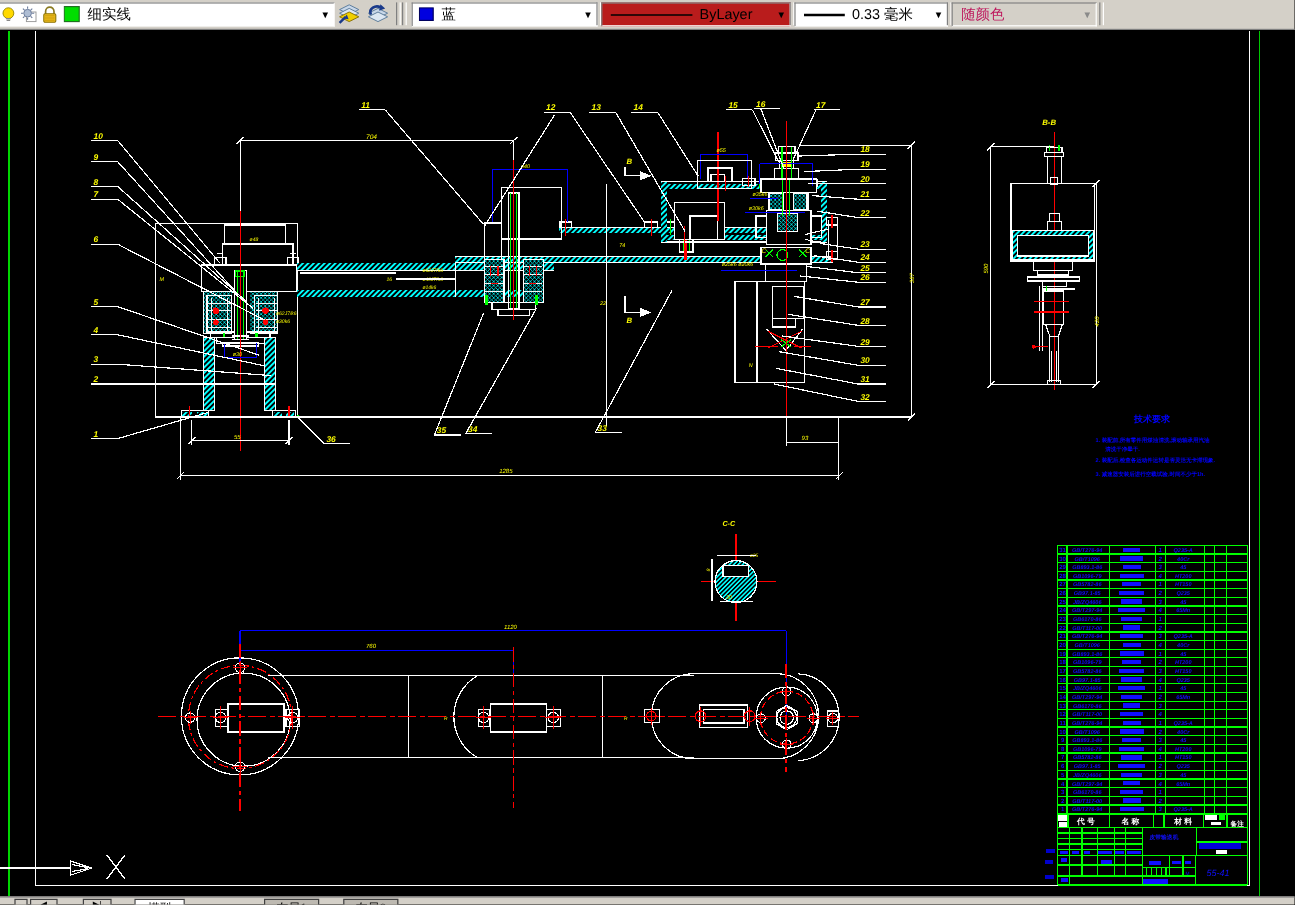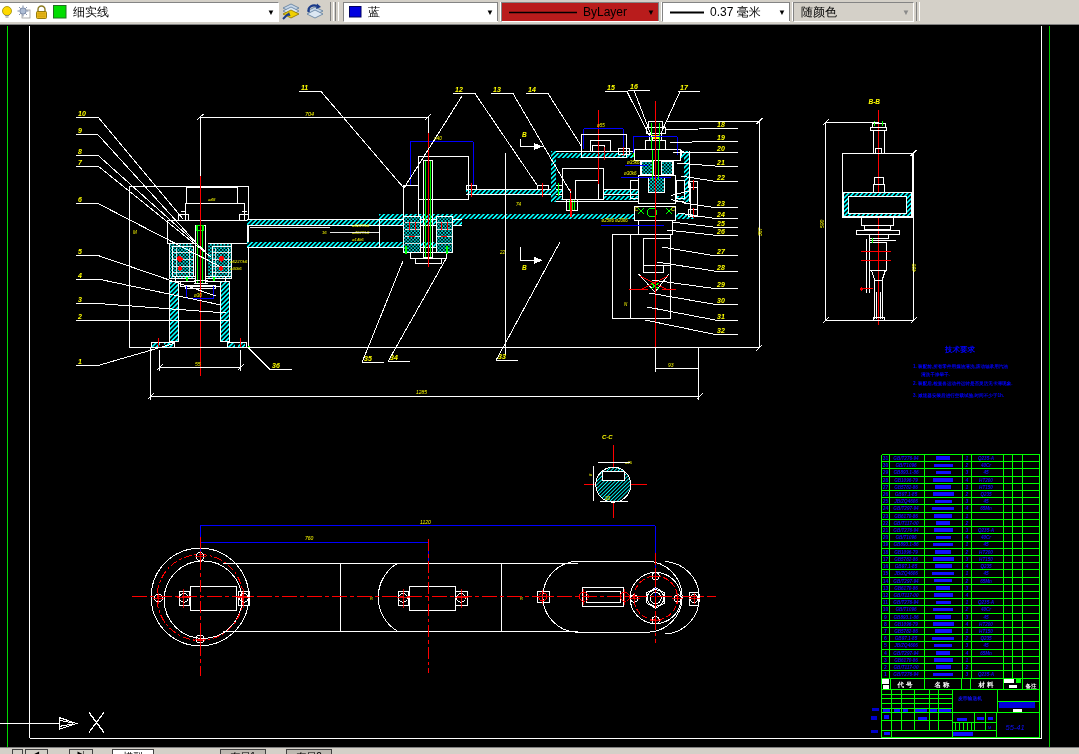--- a/index.html
+++ b/index.html
@@ -2,21 +2,21 @@
 <html><head><meta charset="utf-8">
 <style>
 html,body{margin:0;padding:0;background:#000;}
 #app{position:relative;width:1079px;height:754px;overflow:hidden;font-family:"Liberation Sans",sans-serif;background:#000;}
 #tb{position:absolute;top:0;left:0;width:1079px;height:24px;background:#d4d0c8;border-bottom:1px solid #808080;}
 .combo{position:absolute;top:2px;height:18px;border:1px solid #848484;border-bottom-color:#fff;border-right-color:#fff;display:flex;align-items:center;}
 .combo .arr{position:absolute;right:3px;top:5px;font-size:8px;color:#000;}
 .combo .arr.dis{color:#8a8a8a;}
 .ic{display:inline-block;margin-left:2px;line-height:0;}
 .ct{font-size:12px;color:#000;margin-left:6px;white-space:nowrap;}
-.ct.dis{color:#000000;}
+.ct.dis{color:#be185d;}
 .ls{margin-left:5px;}
 .btn{position:absolute;top:1px;width:23px;height:21px;background:#d4d0c8;display:flex;align-items:center;justify-content:center;}
 .sep{position:absolute;top:2px;width:2px;height:19px;border-left:1px solid #808080;border-right:1px solid #fff;}
 #tabbar{position:absolute;top:747px;left:0;width:1079px;height:7px;background:#d4d0c8;border-top:1px solid #808080;}
 .tbtn{position:absolute;top:1px;width:17px;height:14px;background:#d4d0c8;border:1px solid #404040;font-size:7px;color:#000;text-align:center;}
 .mtab{position:absolute;top:1px;width:40px;height:12px;background:#fff;border:1px solid #404040;font-size:10px;color:#000;text-align:center;}
 .ltab{position:absolute;top:1px;width:44px;height:12px;background:#bdb9b1;border:1px solid #404040;font-size:10px;color:#000;text-align:center;}
 </style></head>
 <body>
 <div id="app">
@@ -865,21 +865,21 @@
           <line x1="2" y1="2.5" x2="70" y2="2.5" stroke="#000" stroke-width="1.4"></line>
         </svg>
         <span class="ct" style="margin-left:4px">ByLayer</span>
         <span class="arr">▼</span>
       </div>
   <div class="sep" style="left:658px"></div>
   <div class="combo" style="left:662px;width:126px;background:#fff">
         <svg class="ls" width="38" height="5" viewBox="0 0 38 5">
           <line x1="2" y1="2.5" x2="36" y2="2.5" stroke="#000" stroke-width="2"></line>
         </svg>
-        <span class="ct" style="margin-left:4px">0.37 毫米</span>
+        <span class="ct" style="margin-left:4px">0.33 毫米</span>
         <span class="arr">▼</span>
       </div>
   <div class="sep" style="left:789px"></div>
   <div class="combo" style="left:793px;width:119px;background:#d4d0c8">
         <span class="ct dis" style="margin-left:7px">随颜色</span>
         <span class="arr dis">▼</span>
       </div>
   <div class="sep" style="left:916px"></div>
 </div>
 

